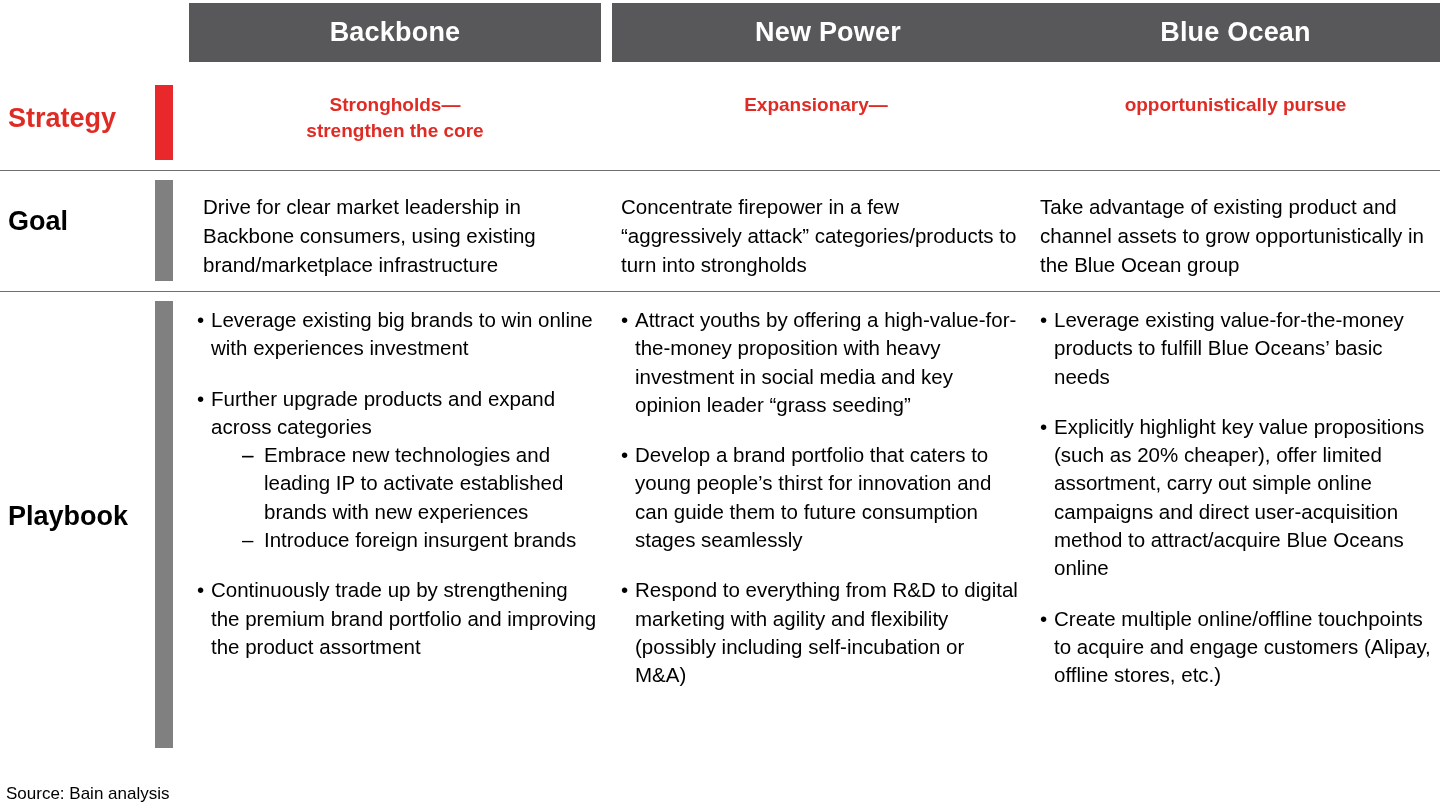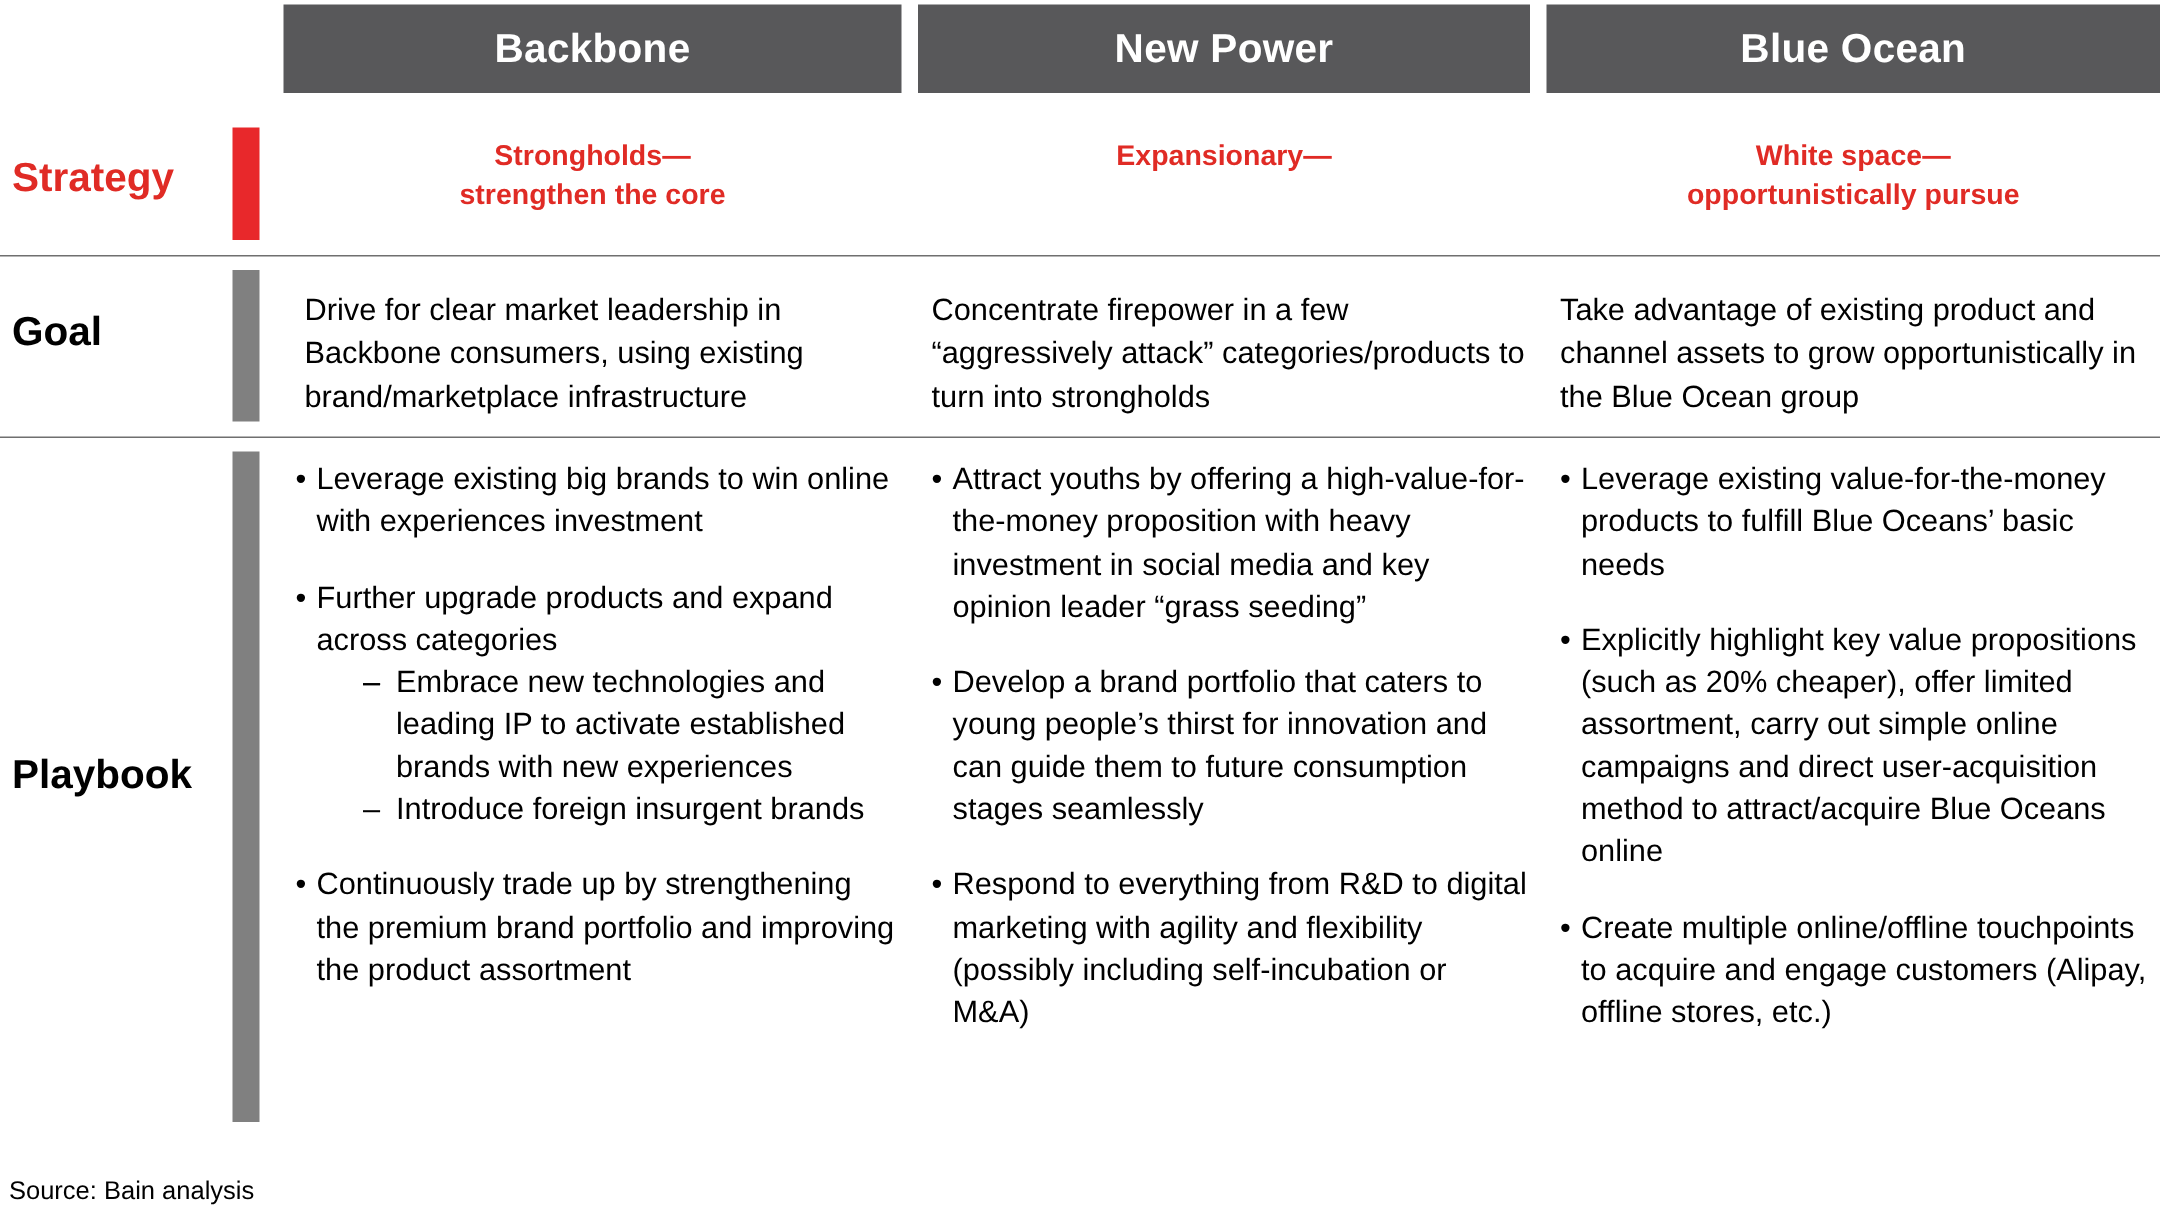--- a/index.html
+++ b/index.html
@@ -32,21 +32,21 @@
     background: #58585A;
     color: #ffffff;
     font-size: 27px;
     font-weight: bold;
     display: flex;
     align-items: center;
     justify-content: center;
     letter-spacing: 0.2px;
   }
   .col-head.c1 { left: 189px; width: 412px; text-align: right; }
-  .col-head.c2 { left: 612px; width: 408px; }
+  .col-head.c2 { left: 612px; width: 408px; padding-left: 12px; }
   .col-head.c3 { left: 1031px; width: 409px; }
 
   
   .divider {
     position: absolute;
     left: 0;
     width: 1440px;
     height: 1px;
     background: #6f6f6f;
   }
@@ -177,21 +177,20 @@
   <div class="row-label playbook">Playbook</div>
 
   <div class="strategy-cell c1">
     <div>Strongholds—</div>
     <div>strengthen the core</div>
   </div>
   <div class="strategy-cell c2">
     <div>Expansionary—</div>
   </div>
   <div class="strategy-cell c3">
-    <div>White space—</div>
     <div>opportunistically pursue</div>
   </div>
 
   <div class="goal-cell c1">Drive for clear market leadership in Backbone consumers, using existing brand/marketplace infrastructure</div>
   <div class="goal-cell c2">Concentrate firepower in a few “aggressively attack” categories/products to turn into strongholds</div>
   <div class="goal-cell c3">Take advantage of existing product and channel assets to grow opportunistically in the Blue Ocean group</div>
 
   <div class="pb-cell c1">
       <div class="bullet">
         <span class="dot">•</span>

